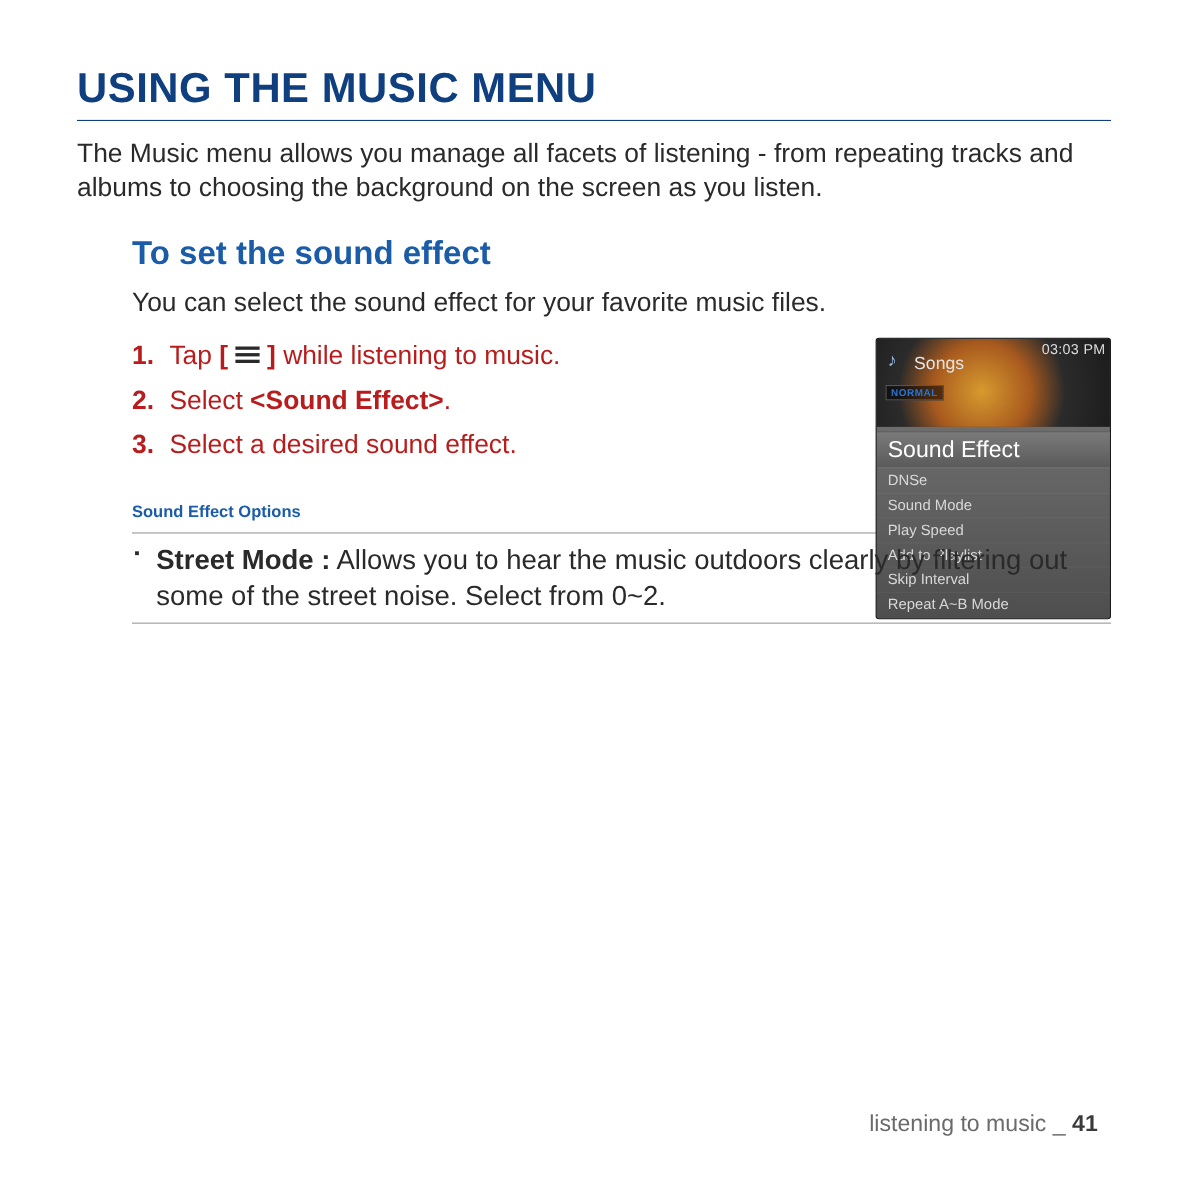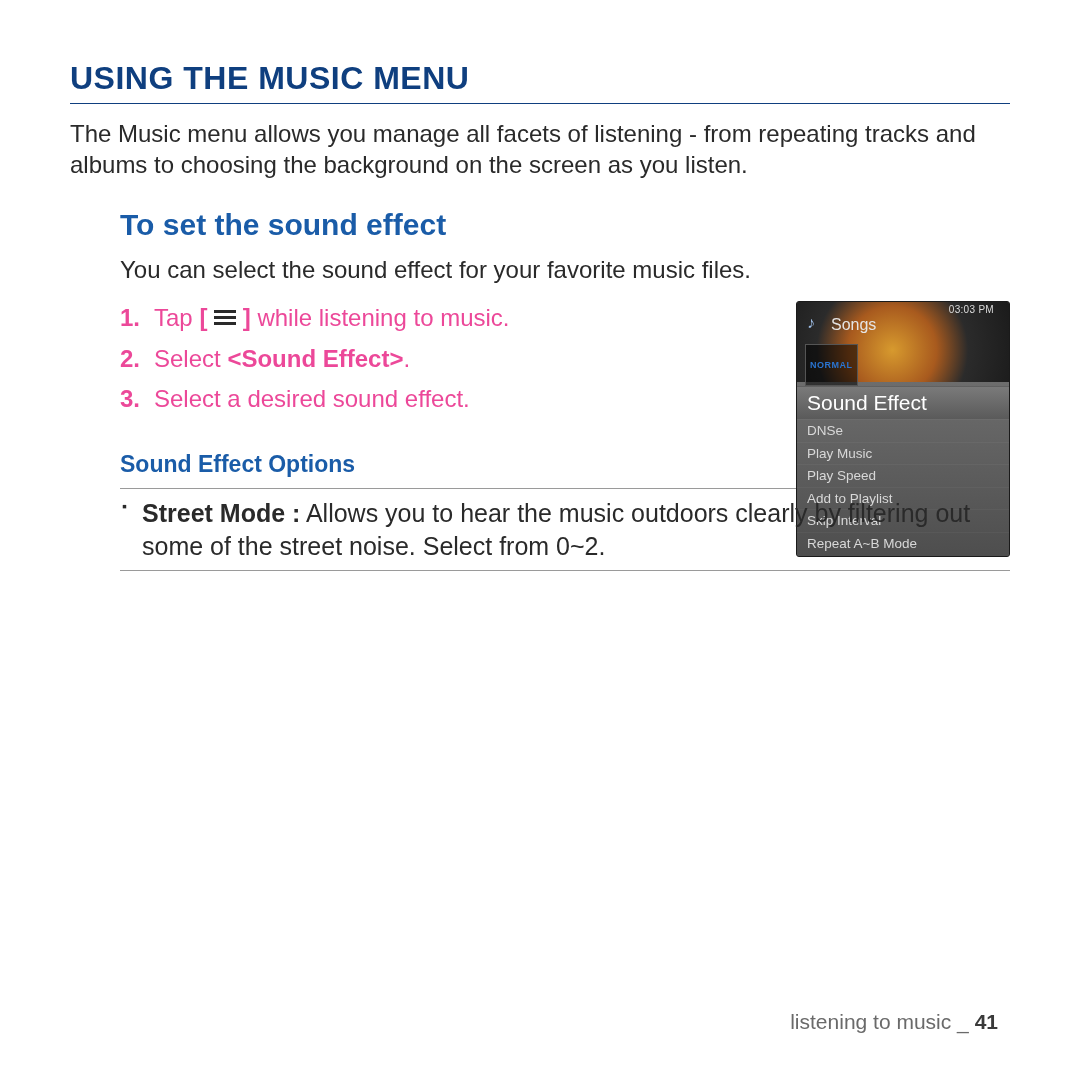--- a/index.html
+++ b/index.html
@@ -6,21 +6,21 @@
   html, body { width: 1080px; height: 1080px; }
   body {
     font-family: Arial, Helvetica, sans-serif;
     background: #ffffff;
     color: #222222;
     padding: 60px 70px 40px 70px;
     position: relative;
   }
   .page-title {
     color: #0f3f7f;
-    font-size: 32px;
+    font-size: 38px;
     font-weight: 700;
     letter-spacing: 0.5px;
     border-bottom: 1.5px solid #0f3f7f;
     padding-bottom: 6px;
     margin-bottom: 14px;
   }
   .intro {
     font-size: 24px;
     line-height: 1.3;
     color: #2a2a2a;
@@ -44,21 +44,21 @@
   }
   ol.steps {
     list-style: none;
     counter-reset: st;
     width: 640px;
   }
   ol.steps li {
     counter-increment: st;
     font-size: 24px;
     line-height: 1.45;
-    color: #ec4899;
+    color: #b91c1c;
     margin-bottom: 6px;
     position: relative;
     padding-left: 34px;
   }
   ol.steps li::before {
     content: counter(st) ".";
     position: absolute;
     left: 0;
     font-weight: 700;
   }
@@ -86,38 +86,38 @@
     border-radius: 3px;
     overflow: hidden;
     font-family: Arial, sans-serif;
   }
   .dev-top {
     height: 80px;
     position: relative;
     background: radial-gradient(circle at 45% 60%, #d79a2e 0%, #a85a1e 35%, #2b2b2b 60%, #1b1b1b 100%);
   }
   .dev-status {
-    position: absolute; top: 2px; right: 15px;
-    color: #dcdcdc; font-size: 10px; letter-spacing: 0.3px;
+    position: absolute; top: 2px; right: 4px;
+    color: #dcdcdc; font-size: 13px; letter-spacing: 0.3px;
   }
   .dev-songs {
     position: absolute; top: 14px; left: 34px;
     color: #e5e5e5; font-size: 16px;
   }
   .dev-note {
     position: absolute; top: 12px; left: 10px;
     color: #9fbfe8; font-size: 16px;
   }
   .dev-badge {
     position: absolute; top: 42px; left: 8px;
     background: rgba(0,0,0,0.55);
     color: #2a74d0;
     font-size: 9px;
     font-weight: 700;
-    padding: 15px 4px;
+    padding: 1px 4px;
     border: 1px solid #555;
     letter-spacing: 0.5px;
   }
   .dev-menu {
     background: linear-gradient(#6d6d6d, #4d4d4d);
     padding: 4px 0 6px 0;
   }
   .dev-menu div {
     color: #d8d8d8;
     font-size: 13.5px;
@@ -125,21 +125,21 @@
     padding: 1px 10px;
     border-top: 1px solid rgba(255,255,255,0.04);
   }
   .dev-menu div.sel {
     color: #ffffff;
     font-size: 21px;
     background: linear-gradient(#7a7a7a, #5a5a5a);
   }
   .subhead2 {
     color: #1a5ca8;
-    font-size: 23px;
+    font-size: 15px;
     font-weight: 700;
     margin: 34px 12px 10px 50px;
   }
   hr.rule {
     border: none;
     border-top: 1px solid #9a9a9a;
     margin-left: 50px;
   }
   ul.opts {
     list-style: none;
@@ -195,21 +195,21 @@
   <div class="device">
     <div class="dev-top">
       <div class="dev-status">03:03 PM</div>
       <div class="dev-note">♪</div>
       <div class="dev-songs">Songs</div>
       <div class="dev-badge">NORMAL</div>
     </div>
     <div class="dev-menu">
       <div class="sel">Sound Effect</div>
       <div>DNSe</div>
-      <div>Play Music</div>
+      <div>Sound Mode</div>
       <div>Play Speed</div>
       <div>Add to Playlist</div>
       <div>Skip Interval</div>
       <div>Repeat A~B Mode</div>
     </div>
   </div>
 </div>
 
 <h3 class="subhead2">Sound Effect Options</h3>
 <hr class="rule">

